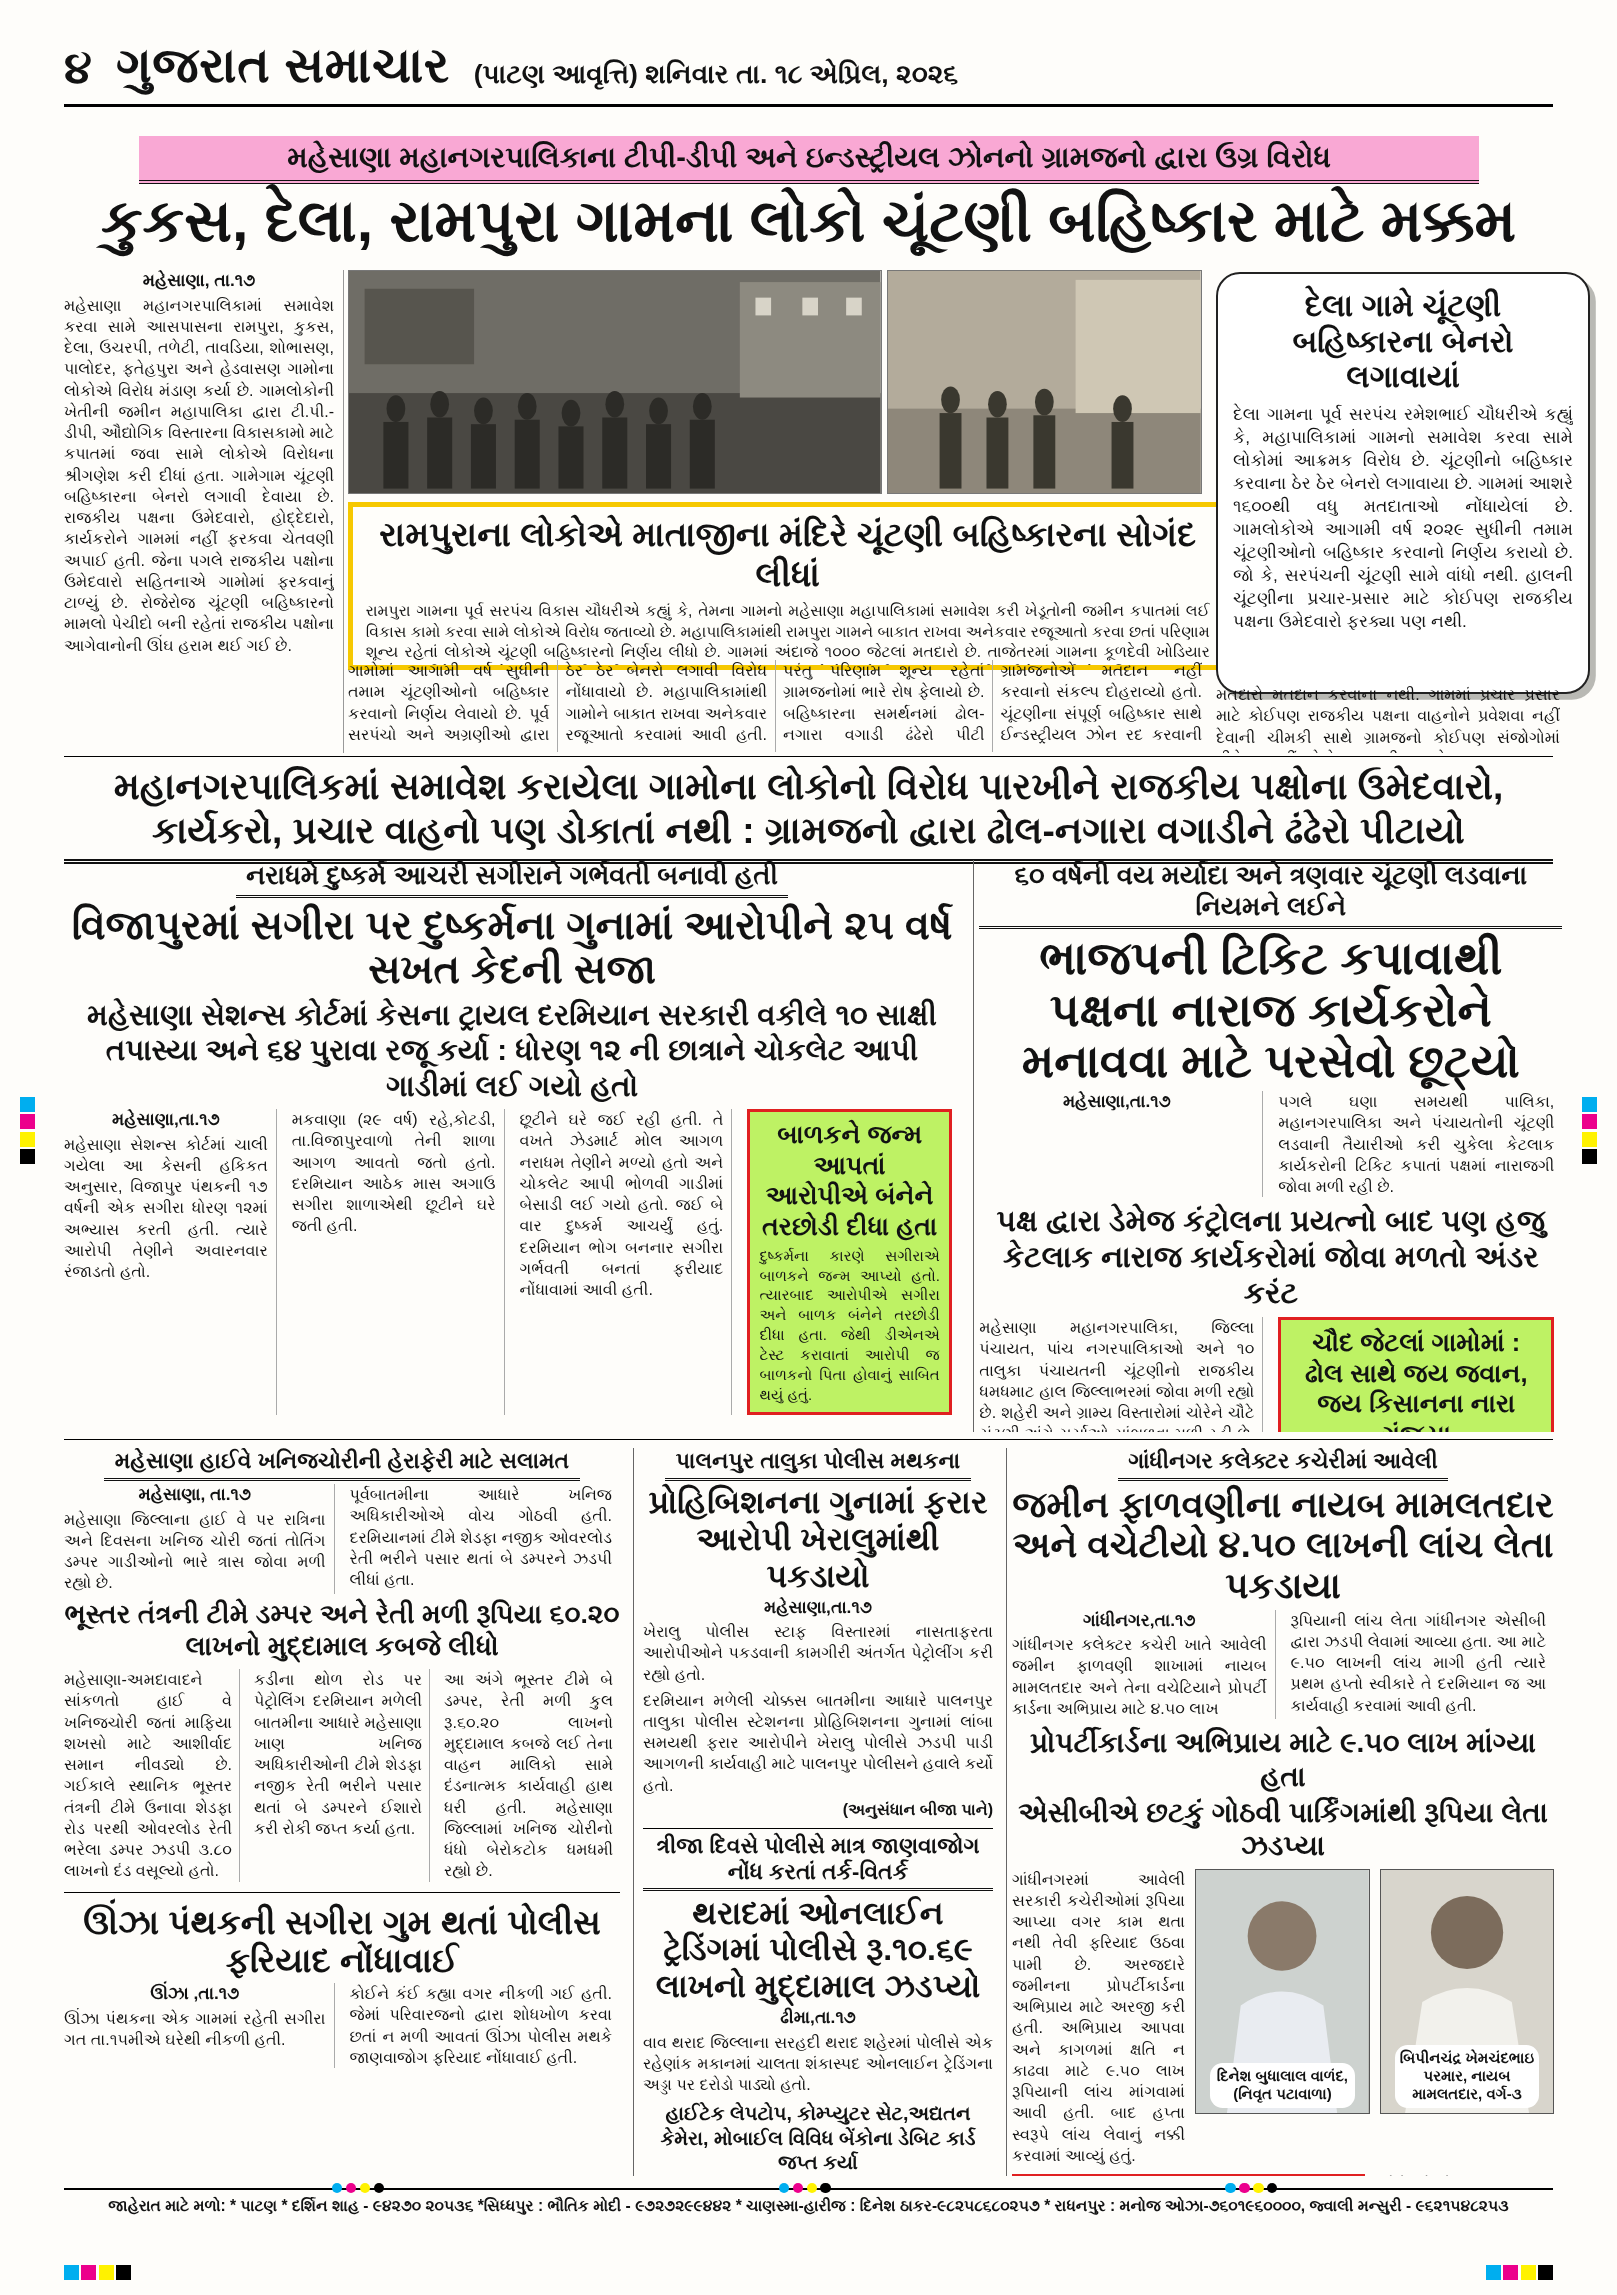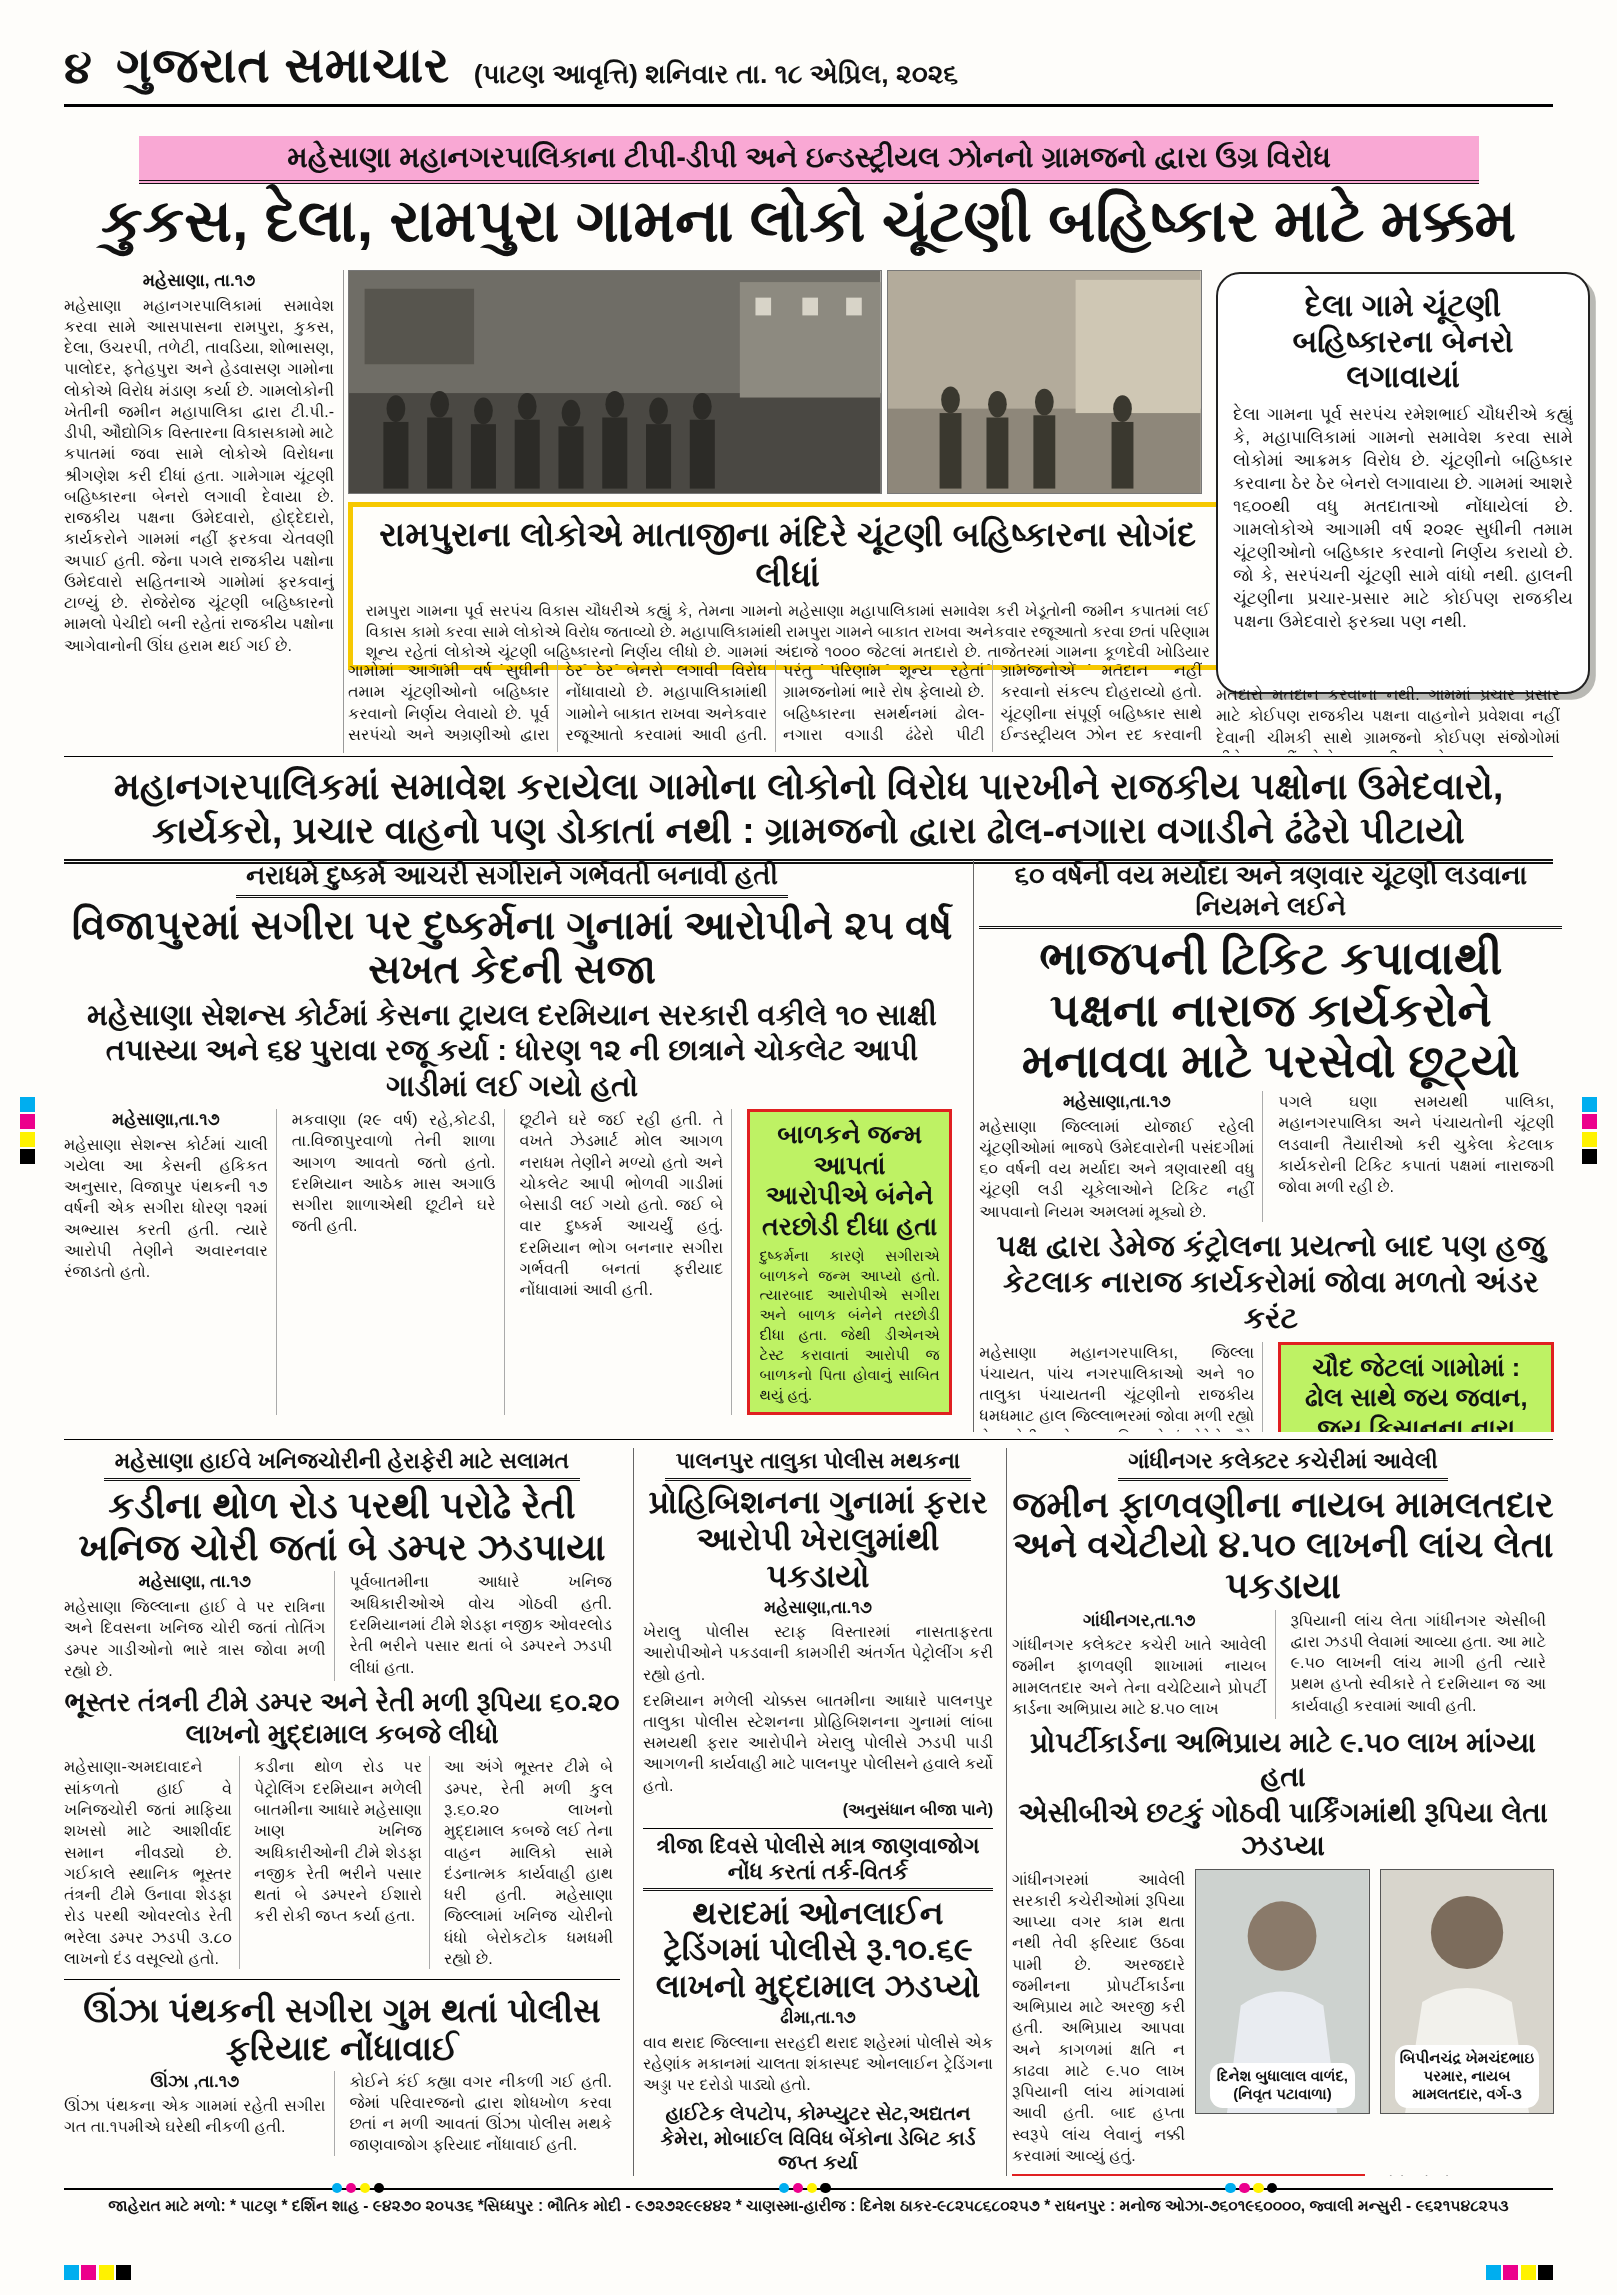--- a/index.html
+++ b/index.html
@@ -198,21 +198,20 @@
       </div>
 
     </div>
 
     <div class="story-bjp">
       <div class="kicker"><span>૬૦ વર્ષની વય મર્યાદા અને ત્રણવાર ચૂંટણી લડવાના નિયમને લઈને</span></div>
       <div class="hl-lg">ભાજપની ટિકિટ કપાવાથી પક્ષના નારાજ કાર્યકરોને મનાવવા માટે પરસેવો છૂટ્યો</div>
       <div class="grid2">
         <div>
           <div class="dateline">મહેસાણા,તા.૧૭</div>
-          <div class="bodytxt">મહેસાણા જિલ્લામાં યોજાઈ રહેલી ચૂંટણીઓમાં ભાજપે ઉમેદવારોની પસંદગીમાં ૬૦ વર્ષની વય મર્યાદા અને ત્રણવારથી વધુ ચૂંટણી લડી ચૂકેલાઓને ટિકિટ નહીં આપવાનો નિયમ અમલમાં મૂક્યો છે.</div>
         </div>
         <div class="bodytxt">પગલે ઘણા સમયથી પાલિકા, મહાનગરપાલિકા અને પંચાયતોની ચૂંટણી લડવાની તૈયારીઓ કરી ચુકેલા કેટલાક કાર્યકરોની ટિકિટ કપાતાં પક્ષમાં નારાજગી જોવા મળી રહી છે.</div>
       </div>
       <div class="subhead" style="font-size:30px;">પક્ષ દ્વારા ડેમેજ કંટ્રોલના પ્રયત્નો બાદ પણ હજુ કેટલાક નારાજ કાર્યકરોમાં જોવા મળતો અંડર કરંટ</div>
       <div class="grid2">
         <div class="bodytxt">મહેસાણા મહાનગરપાલિકા, જિલ્લા પંચાયત, પાંચ નગરપાલિકાઓ અને ૧૦ તાલુકા પંચાયતની ચૂંટણીનો રાજકીય ધમધમાટ હાલ જિલ્લાભરમાં જોવા મળી રહ્યો છે. શહેરી અને ગ્રામ્ય વિસ્તારોમાં ચોરેને ચૌટે ચૂંટણી અંગે ચર્ચાઓ સાંભળવા મળી રહી છે. તેવામાં ટિકિટ કપાતાં નારાજ થયેલા કાર્યકરોને મનાવવા પક્ષના આગેવાનોએ ભારે દોડધામ કરી હતી.</div>
         <div>
           <div class="redbox">
             <div class="rb-head">ચૌદ જેટલાં ગામોમાં : ઢોલ સાથે જય જવાન, જય કિસાનના નારા ગુંજયા</div>
 
@@ -220,21 +219,20 @@
 
         </div>
       </div>
     </div>
   </div>
 
   <div class="bot-row">
 
     <div class="story-dumper">
       <div class="kicker kicker-sm"><span>મહેસાણા હાઈવે ખનિજચોરીની હેરાફેરી માટે સલામત</span></div>
-      <div class="hl-md">કડીના થોળ રોડ પરથી પરોઢે રેતી ખનિજ ચોરી જતાં બે ડમ્પર ઝડપાયા</div>
       <div class="grid2">
         <div>
           <div class="dateline">મહેસાણા, તા.૧૭</div>
           <div class="bodytxt">મહેસાણા જિલ્લાના હાઈ વે પર રાત્રિના અને દિવસના ખનિજ ચોરી જતાં તોતિંગ ડમ્પર ગાડીઓનો ભારે ત્રાસ જોવા મળી રહ્યો છે.</div>
         </div>
         <div class="bodytxt">પૂર્વબાતમીના આધારે ખનિજ અધિકારીઓએ વોચ ગોઠવી હતી. દરમિયાનમાં ટીમે શેડફા નજીક ઓવરલોડ રેતી ભરીને પસાર થતાં બે ડમ્પરને ઝડપી લીધાં હતા.</div>
       </div>
       <div class="subhead" style="font-size:26.6px;">ભૂસ્તર તંત્રની ટીમે ડમ્પર અને રેતી મળી રૂપિયા ૬૦.૨૦ લાખનો મુદ્દામાલ કબજે લીધો</div>
       <div class="grid3">
         <div class="bodytxt">મહેસાણા-અમદાવાદને સાંકળતો હાઈ વે ખનિજચોરી જતાં માફિયા શખસો માટે આશીર્વાદ સમાન નીવડ્યો છે. ગઈકાલે સ્થાનિક ભૂસ્તર તંત્રની ટીમે ઉનાવા શેડફા રોડ પરથી ઓવરલોડ રેતી ભરેલા ડમ્પર ઝડપી ૩.૮૦ લાખનો દંડ વસૂલ્યો હતો.</div>

